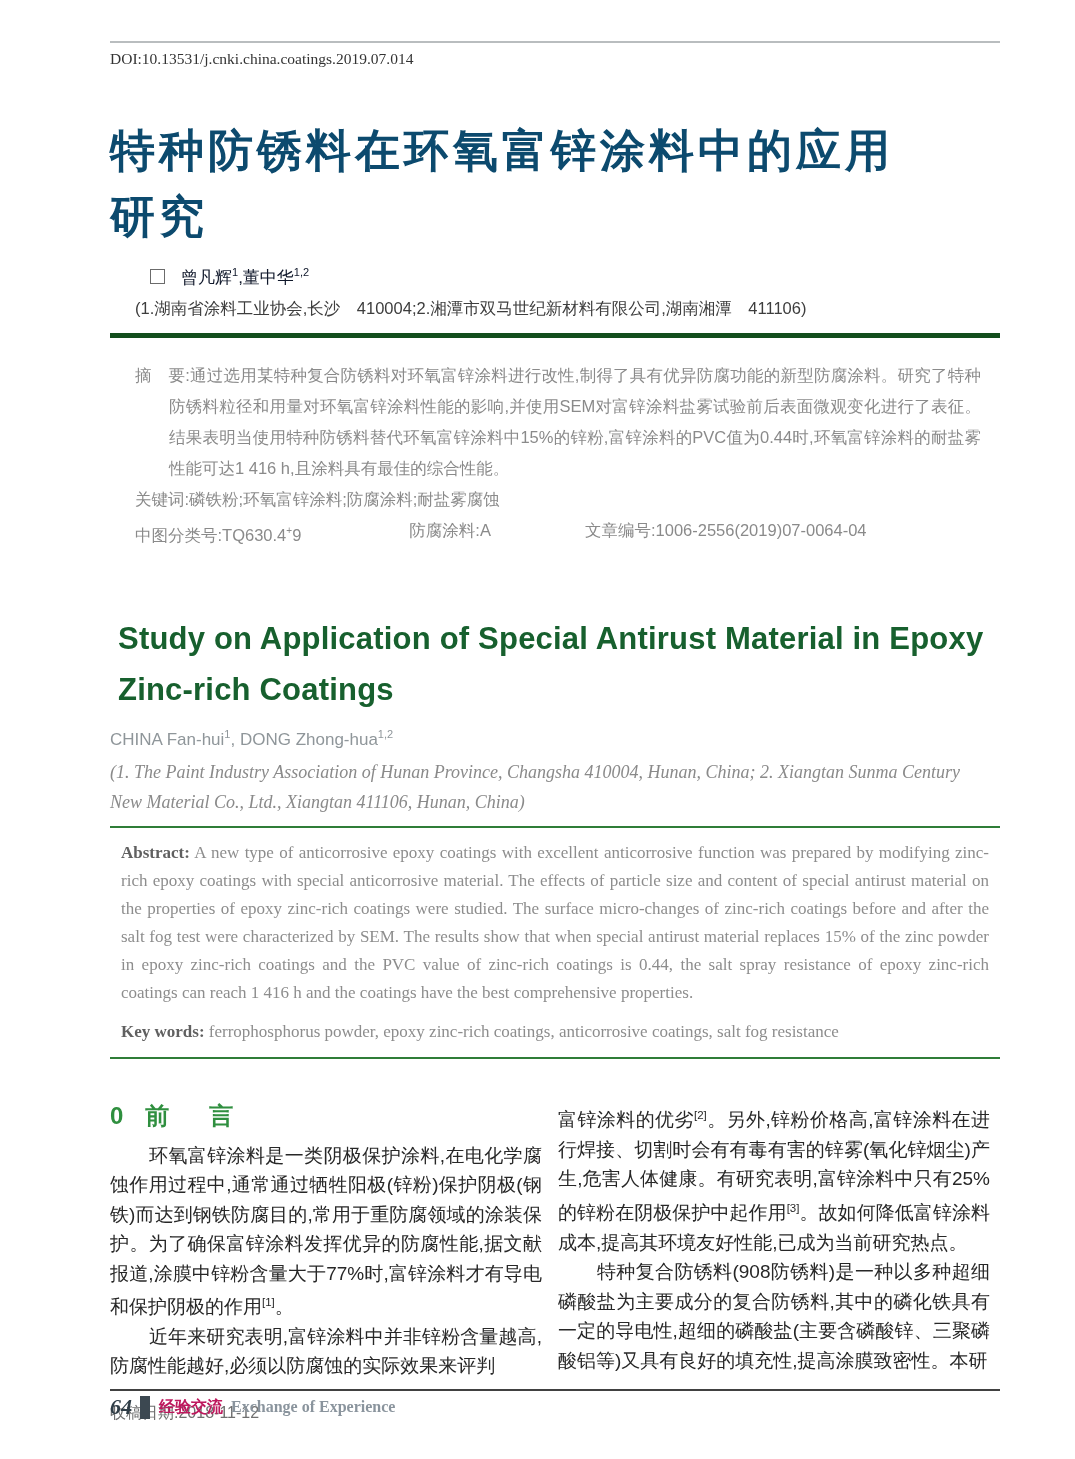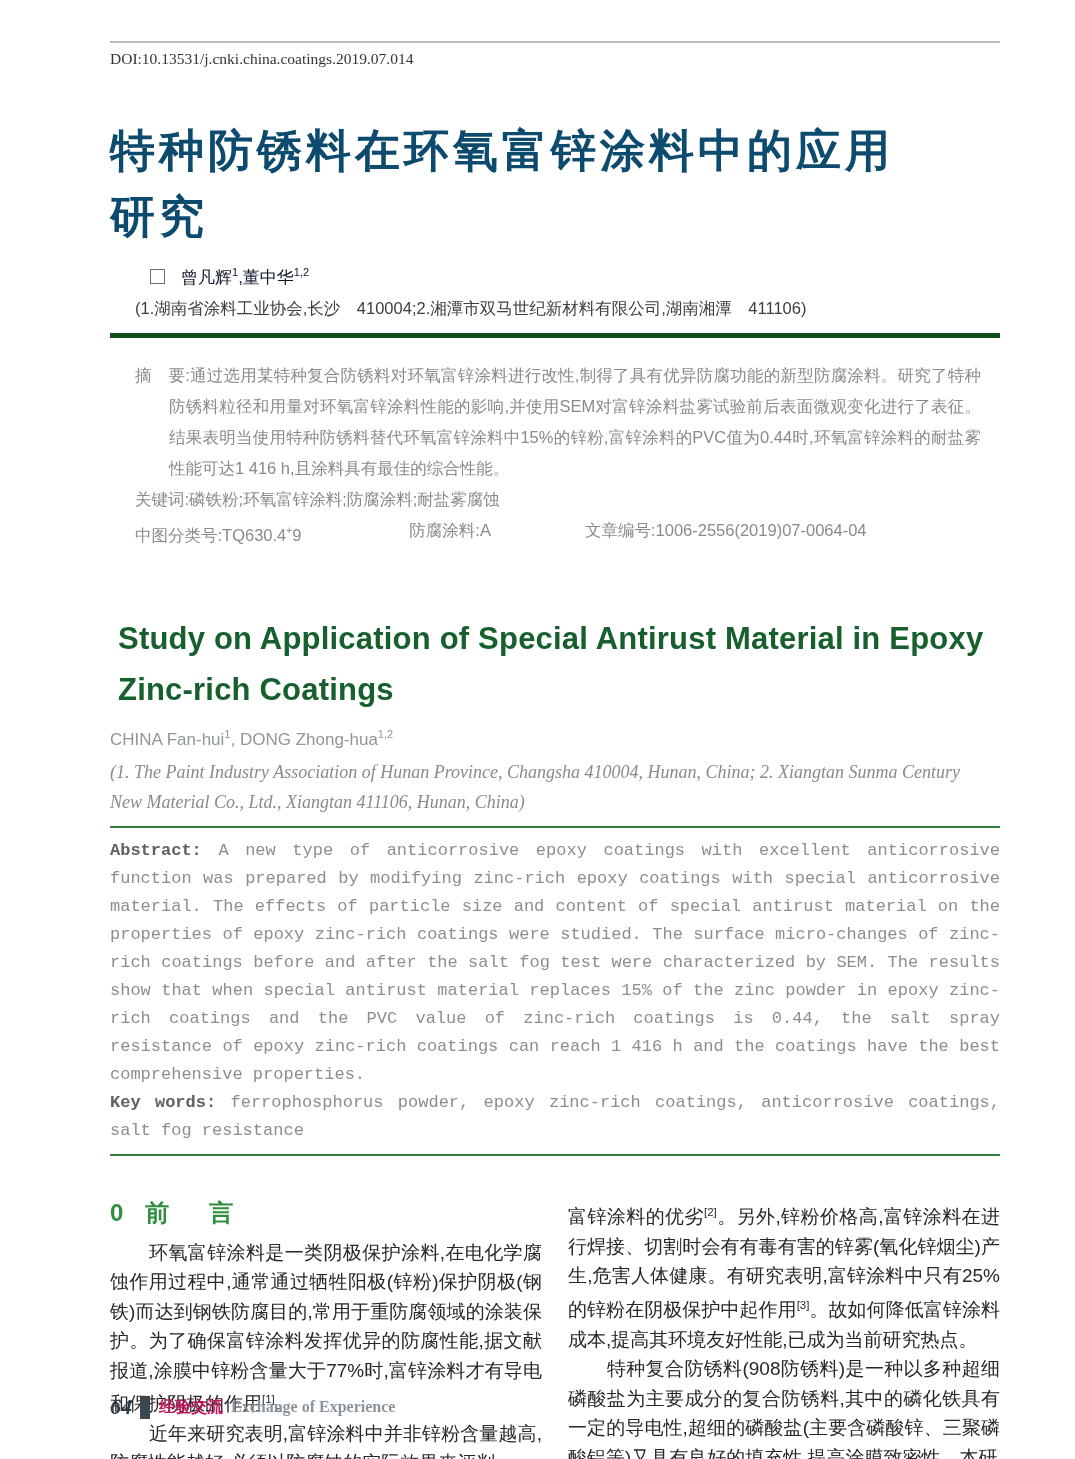--- a/index.html
+++ b/index.html
@@ -32,24 +32,24 @@
   .clc-row{display:flex; margin-top:0; white-space:nowrap;}
   .clc-b{margin-left:108px;}
   .clc-c{margin-left:94px;}
   .clc-row sup{font-size:10px;}
   
   .title-en{margin:62px 0 0 8px; width:880px; color:#17602e; font-size:31px; font-weight:bold; line-height:51px; letter-spacing:0.2px;}
   .authors-en{margin-top:13px; color:#8f969a; font-size:17px;}
   .affil-en{margin-top:8px; width:880px; color:#8a8a8a; font-family:"Liberation Serif", serif; font-style:italic; font-size:18px; line-height:30px;}
   .rule-green{border:none; border-top:2px solid #2f7d38; margin:9px 0 0 0;}
   .abstract-en{margin-top:9px; color:#8d8d8d; font-family:"Liberation Serif", serif; font-size:17px; line-height:28px; text-align:justify;}
-  .abstract-en p{margin:0;font-family:Liberation Mono, monospace;}
+  .abstract-en p{margin:11px;}
   .abstract-en .lbl{font-weight:bold; color:#606060;}
   
-  .columns{display:flex; gap:26px; margin-top:42px;}
+  .columns{display:flex; gap:16px; margin-top:42px;}
   .col{width:432px; font-size:19px; line-height:29.5px; text-align:justify; color:#272727;}
   .col p{margin:0;}
   .p-indent{text-indent:39px;}
   .section-head{margin:0 0 10px 0; color:#2f8f3f; font-size:24px; font-weight:bold; letter-spacing:2px;}
   .section-num{margin-right:20px;}
   .section-title{letter-spacing:8px;}
   .ref{font-size:11.5px;}
   
   .footnote{margin-top:8px;}
   .fn-rule{border:none; border-top:2.5px solid #414141; margin:0;}

